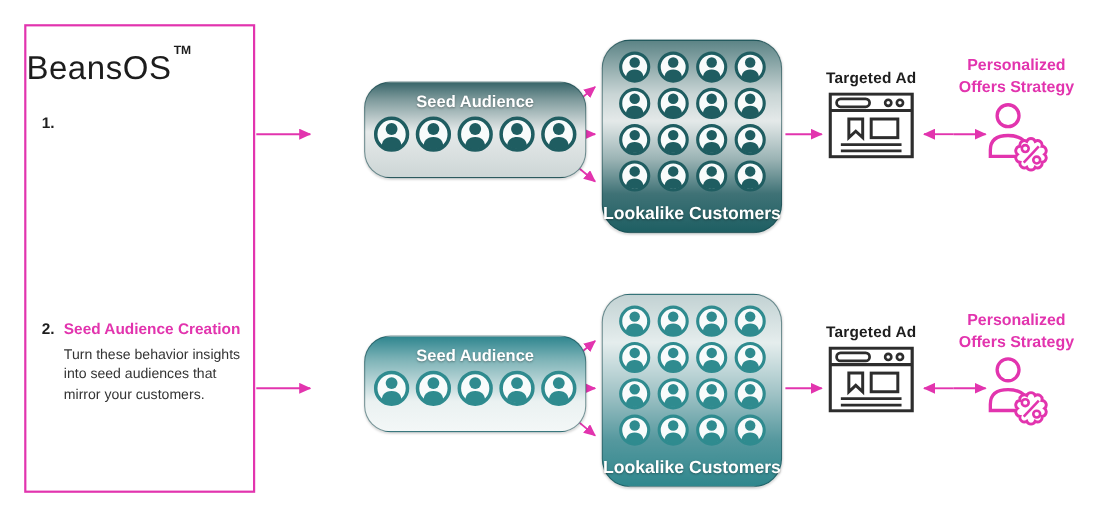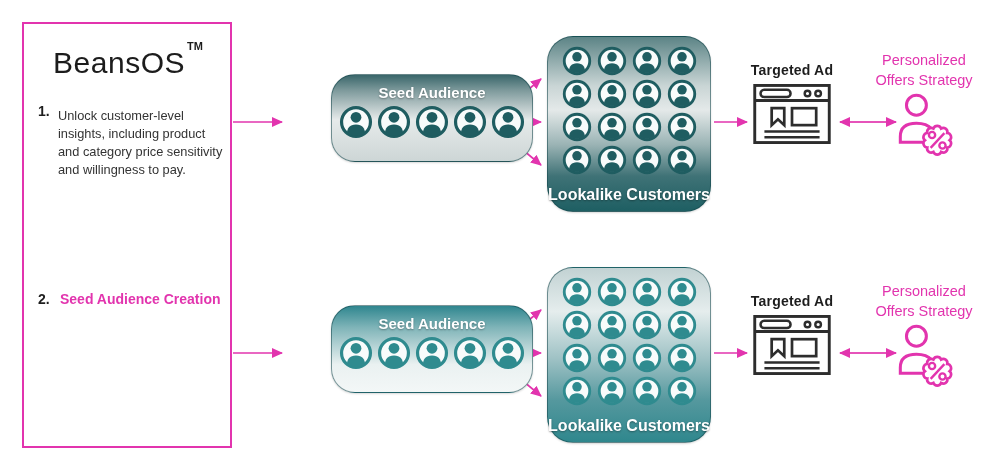--- a/index.html
+++ b/index.html
@@ -13,21 +13,21 @@
   .canvas{position:relative;width:1000px;height:475px;background:#ffffff;overflow:hidden;}
 
   
   .arrows{position:absolute;left:0;top:0;width:1000px;height:475px;pointer-events:none;}
   .arrows line{stroke:var(--accent);stroke-width:1.7;}
   .arrows .ah{fill:var(--accent);}
 
   
   .panel{position:absolute;left:22px;top:22px;width:210px;height:426px;
          background:#fff;border:2px solid var(--accent);}
-  .panel-title{margin-top:22px;text-align:center;font-size:30px;color:#1c1c1c;
+  .panel-title{margin-top:22px;font-size:30px;color:#1c1c1c;
                font-weight:400;letter-spacing:.5px;}
   .panel-title sup{font-size:11px;font-weight:700;position:relative;top:-12px;left:2px;letter-spacing:0;}
   .panel-item{position:absolute;left:14px;display:flex;gap:7px;width:188px;}
   .item-0{top:78px;} .item-1{top:266px;}
   .item-number{width:15px;font-size:14px;font-weight:700;color:#1e1e1e;line-height:1.3;}
   .item-title{font-size:14px;font-weight:700;color:var(--accent);line-height:1.3;}
   .item-desc{margin-top:5px;font-size:12.8px;color:#333;line-height:1.42;width:168px;}
 
   
   .flow-row{position:absolute;left:0;width:1000px;height:212px;}
@@ -53,21 +53,21 @@
                    font-weight:700;font-size:16px;text-shadow:0 1px 2px rgba(0,0,0,.35);}
 
   .row-0 .person-icon{color:var(--teal-dark);}
   .row-1 .person-icon{color:var(--teal-bright);}
 
   .ad-group{position:absolute;left:742px;top:26px;width:100px;text-align:center;}
   .ad-label{font-size:14px;font-weight:700;color:#1d1d1d;letter-spacing:.2px;}
   .ad-icon{width:78px;height:60px;margin-top:6px;}
 
   .offers-group{position:absolute;left:856px;top:14px;width:136px;text-align:center;}
-  .offers-label{font-size:14.5px;font-weight:400;color:var(--accent);line-height:1.38;}
+  .offers-label{font-size:14.5px;font-weight:700;color:var(--accent);line-height:1.38;}
   .offers-icon{width:74px;height:72px;margin-top:1px;}
 </style>
 </head>
 <body>
 
 <div class="canvas">
 
   <svg class="arrows" viewBox="0 0 1000 475">
     <defs>
       <marker id="ah" markerUnits="userSpaceOnUse" markerWidth="11" markerHeight="10" refX="10" refY="5" orient="auto">
@@ -94,27 +94,27 @@
     </g>
   </svg>
 
   <div class="panel">
     <div class="panel-title">
       <span>BeansOS</span><sup>TM</sup>
     </div>
     <div class="panel-item item-0">
       <span class="item-number">1.</span>
       <div class="item-content">
-        <p class="item-desc">Unlock customer-level insights, including product and category price sensitivity and willingness to pay.</p>
       </div>
     </div>
     <div class="panel-item item-1">
       <span class="item-number">2.</span>
       <div class="item-content">
         <div class="item-title">Seed Audience Creation</div>
+        <p class="item-desc">Turn these behavior insights into seed audiences that mirror your customers.</p>
       </div>
     </div>
   </div>
 
   <section class="flow-row row-0">
     <div class="seed-box">
       <div class="seed-label">Seed Audience</div>
       <div class="seed-icons">
           <svg class="person-icon" viewBox="0 0 36 36">
             <circle cx="18" cy="18" r="15.3" fill="#f8fbfb" stroke="currentColor" stroke-width="3.4"></circle>

